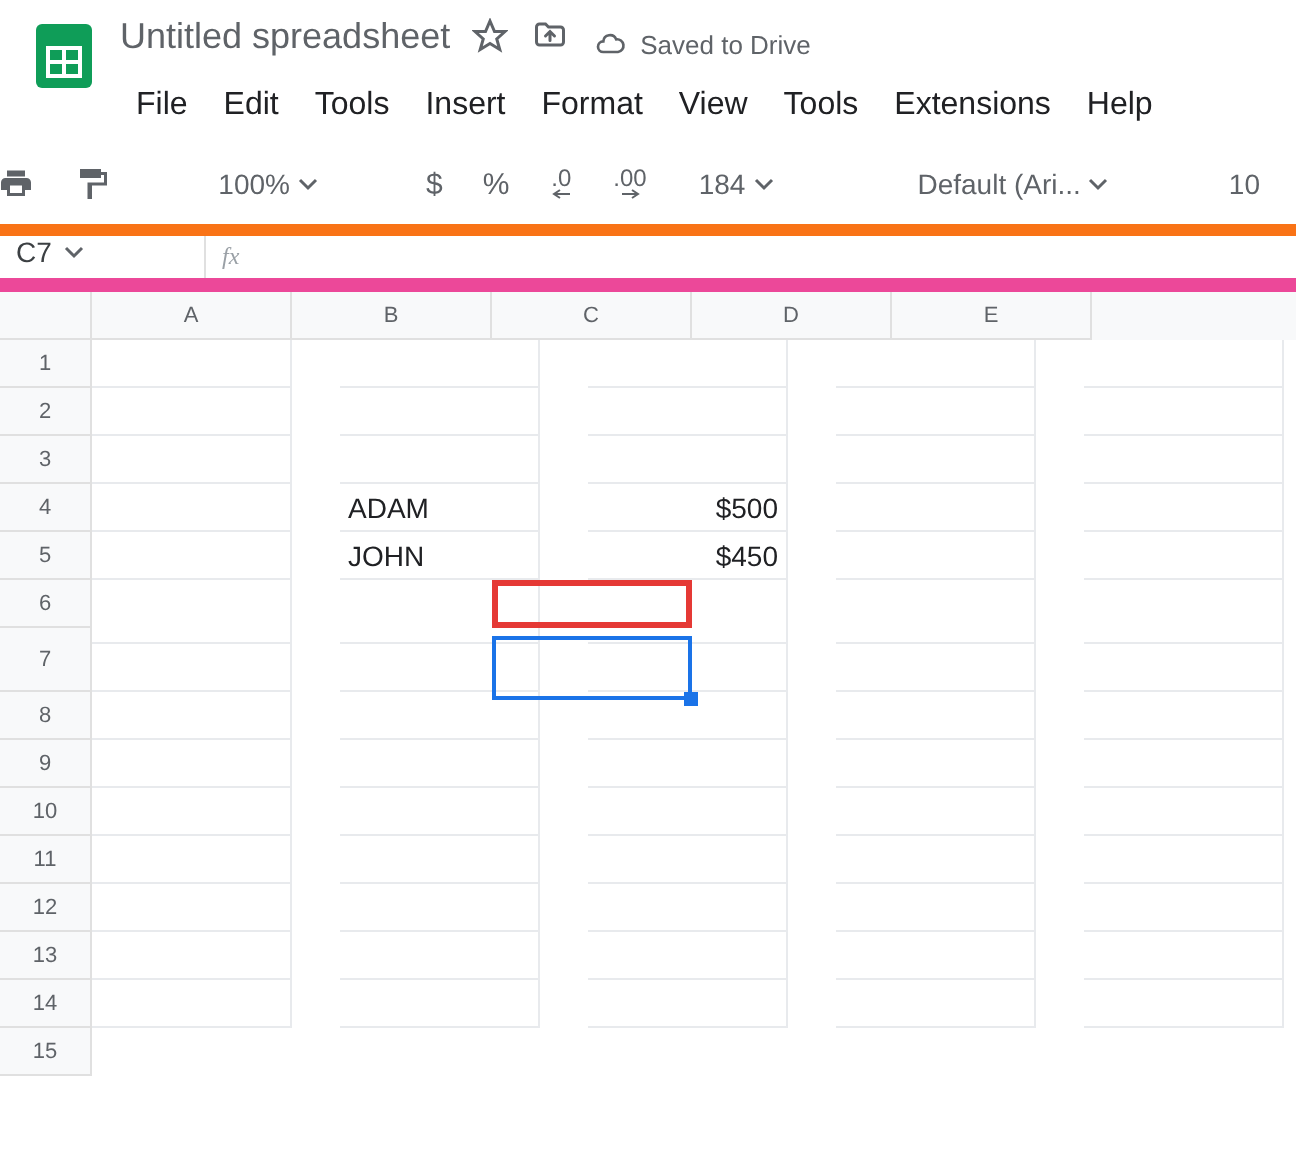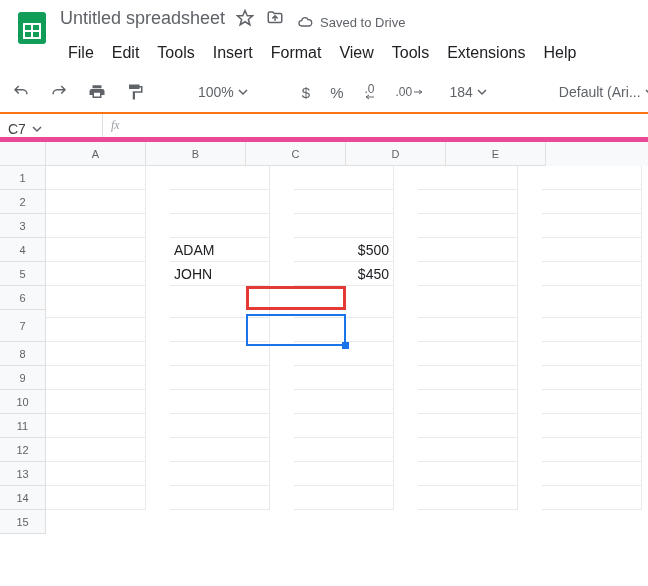--- a/index.html
+++ b/index.html
@@ -6,25 +6,25 @@
 body { font-family:Arial,sans-serif; font-size:13px; color:#202124; background:#fff; width:648px; height:586px; overflow:hidden; }
 .header { display:flex; align-items:flex-start; padding:8px 12px 0; }
 .logo { width:40px; height:40px; margin-right:8px; display:flex; align-items:center; justify-content:center; }
 .title-area { flex:1; }
 .title-row { display:flex; gap:10px; height:28px; }
 .doc-title { font-size:18px; color:#5f6368; }
 .icon-btn { width:20px; height:20px; display:flex; align-items:center; justify-content:center; color:#5f6368; cursor:pointer; }
 .save-status { font-size:13px; color:#5f6368; display:flex; align-items:center; gap:5px; }
 .menu-row { display:flex; gap:2px; margin-top:4px; }
 .menu-item { padding:4px 8px; font-size:16px; color:#202124; cursor:pointer; border-radius:4px; }
-.toolbar { display:flex; align-items:center; padding:6px 12px; gap:20px; border-bottom:2px solid #f97316; margin-top:6px; }
+.toolbar { display:flex; align-items:center; padding:6px 12px; gap:20px; border-bottom:6px solid #f97316; margin-top:6px;justify-content:flex-end; }
 .toolbar .tbtn { width:28px; height:28px; display:flex; align-items:center; justify-content:center; color:#5f6368; cursor:pointer; border-radius:4px; }
 .toolbar .sep { width:1px; height:20px; background:#dadce0; margin:0 4px; }
 .toolbar .drop { display:flex; align-items:center; gap:4px; padding:0 6px; height:28px; color:#5f6368; cursor:pointer; font-size:14px; }
-.namebox-row { display:flex; align-items:flex-end; border-bottom:5px solid #ec4899; height:28px; }
+.namebox-row { display:flex; align-items:flex-start; border-bottom:7px solid #ec4899; height:28px; }
 .namebox { width:102px; display:flex; align-items:center; padding:0 8px; color:#3c4043; font-size:14px; gap:6px; }
 .namebox .caret { color:#5f6368; }
 .fx-label { font-style:italic; font-family:Georgia,serif; color:#9aa0a6; font-size:12px; padding:0 8px; border-left:1px solid #e0e0e0; height:100%; display:flex; align-items:center; width:44px; }
 .formula-input { flex:1; height:100%; border:none; outline:none; font-size:14px; padding:0 4px; }
 .grid-wrap { position:relative; }
 .corner { position:absolute; left:0; top:0; width:46px; height:24px; background:#f8f9fa; border-right:1px solid #e0e0e0; border-bottom:1px solid #e0e0e0; }
 .col-headers { display:flex; margin-left:46px; background:#f8f9fa; }
 .col-h { width:100px; height:24px; border-right:1px solid #e0e0e0; border-bottom:1px solid #e0e0e0; display:flex; align-items:center; justify-content:center; font-size:11px; color:#5f6368; }
 .grid-body { display:flex; }
 .row-headers { width:46px; background:#f8f9fa; }
@@ -119,21 +119,21 @@
     </div>
   <div class="sep"></div>
   <div class="tbtn" style="font-size:15px;color:#5f6368;">$</div>
   <div class="tbtn" style="font-size:15px;color:#5f6368;">%</div>
   <div class="tbtn" style="font-size:12px;color:#5f6368;flex-direction:column;line-height:9px;">
       <span>.0</span>
       <svg width="12" height="6">
         <path d="M10 3H2m3-2L2 3l3 2" fill="none" stroke="#5f6368" stroke-width="1"></path>
       </svg>
     </div>
-  <div class="tbtn" style="font-size:12px;color:#5f6368;flex-direction:row;line-height:9px;">
+  <div class="tbtn" style="font-size:12px;color:#5f6368;flex-direction:column;line-height:9px;">
       <span>.00</span>
       <svg width="12" height="6">
         <path d="M2 3h8M7 1l3 2-3 2" fill="none" stroke="#5f6368" stroke-width="1"></path>
       </svg>
     </div>
   <div class="drop">
       <span>184</span>
       <svg width="10" height="10" viewBox="0 0 10 10">
         <path d="M1 3l4 4 4-4" fill="none" stroke="#5f6368" stroke-width="1.5"></path>
       </svg>

